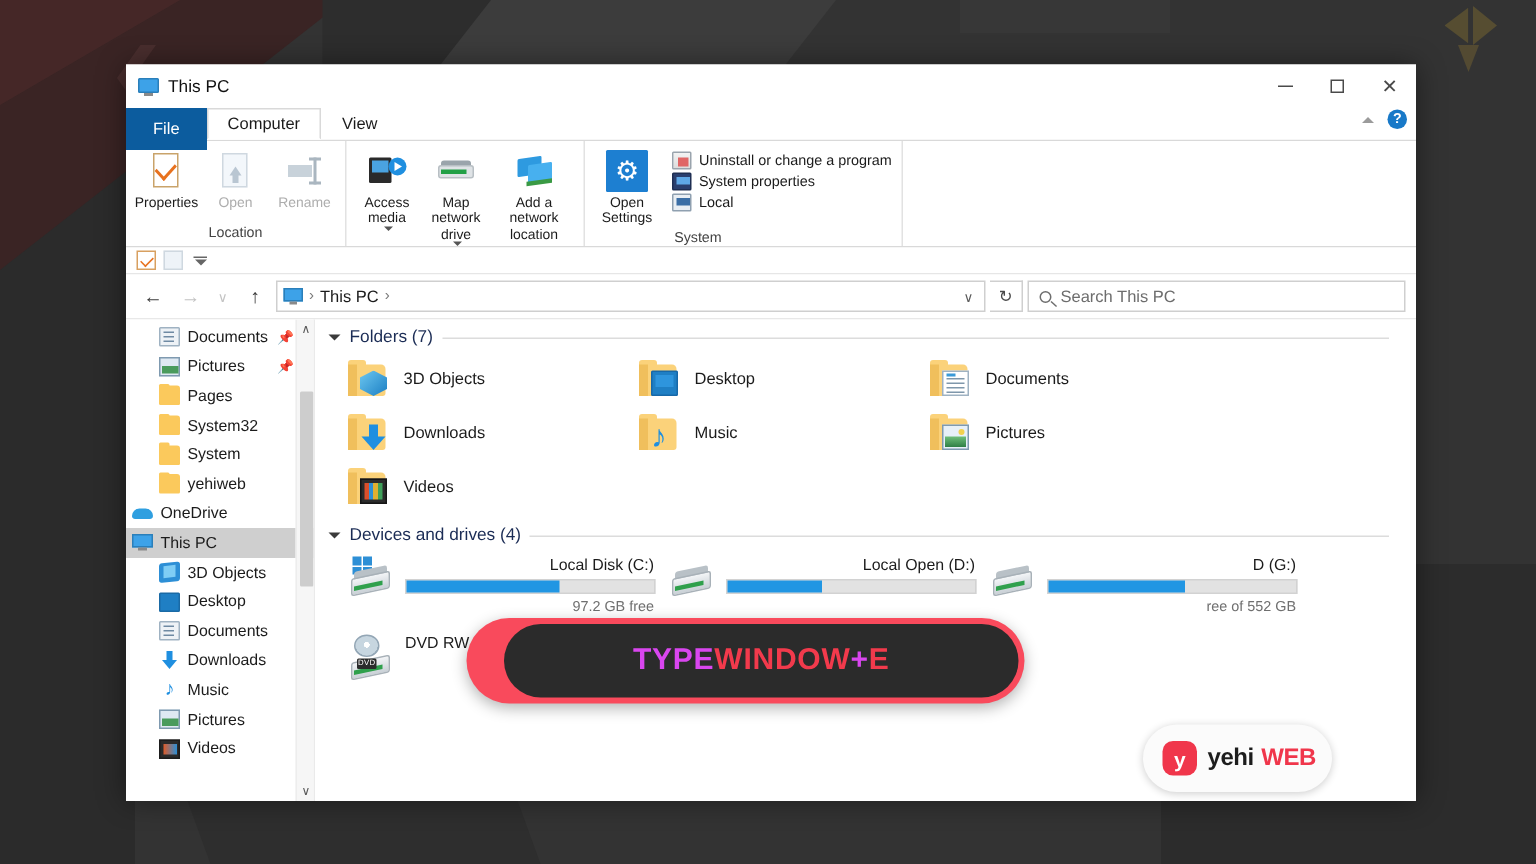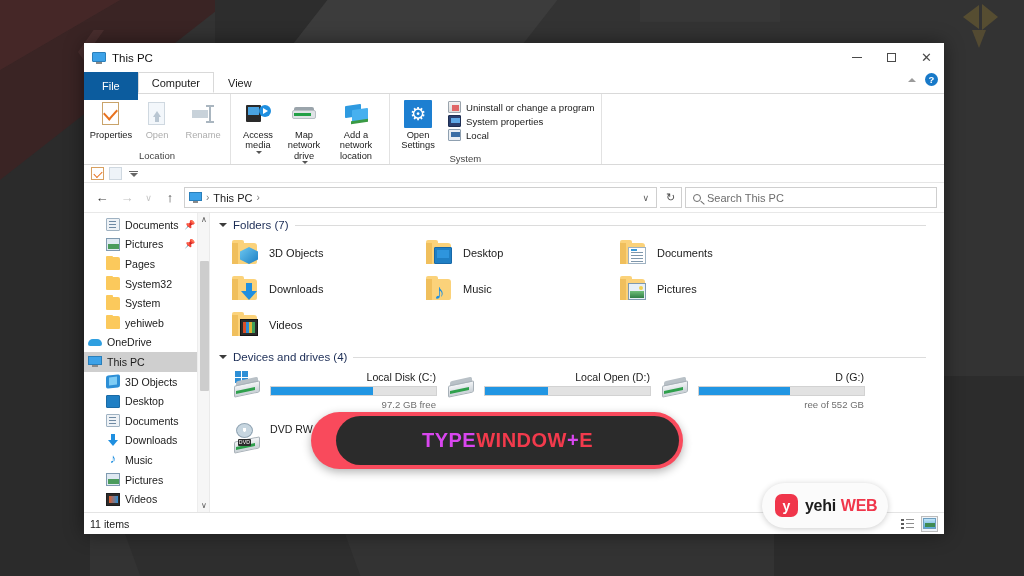--- a/index.html
+++ b/index.html
@@ -845,38 +845,20 @@
           </span>
           <span class="drive-info">
             <span class="drive-name" style="display:block;">DVD RW Dri</span>
           </span>
         </div>
       </div>
 
     </div>
   </div>
 
-  <div class="statusbar">
-    <span class="status-text">11 items</span>
-    <span class="view-btns">
-      <span class="vbtn">
-        <span class="vb-details">
-          <i></i>
-            <i></i>
-            <i></i>
-            <b></b>
-            <b></b>
-            <b></b>
-        </span>
-      </span>
-      <span class="vbtn active">
-        <span class="vb-large"></span>
-      </span>
-    </span>
-  </div>
 
 </div>
 
 <div id="banner">
   <div class="inner">
     <span class="ban-w">TYPE </span>
     <span class="ban-r">WINDOW</span>
     <span class="ban-w"> + </span>
     <span class="ban-r">E</span>
   </div>

